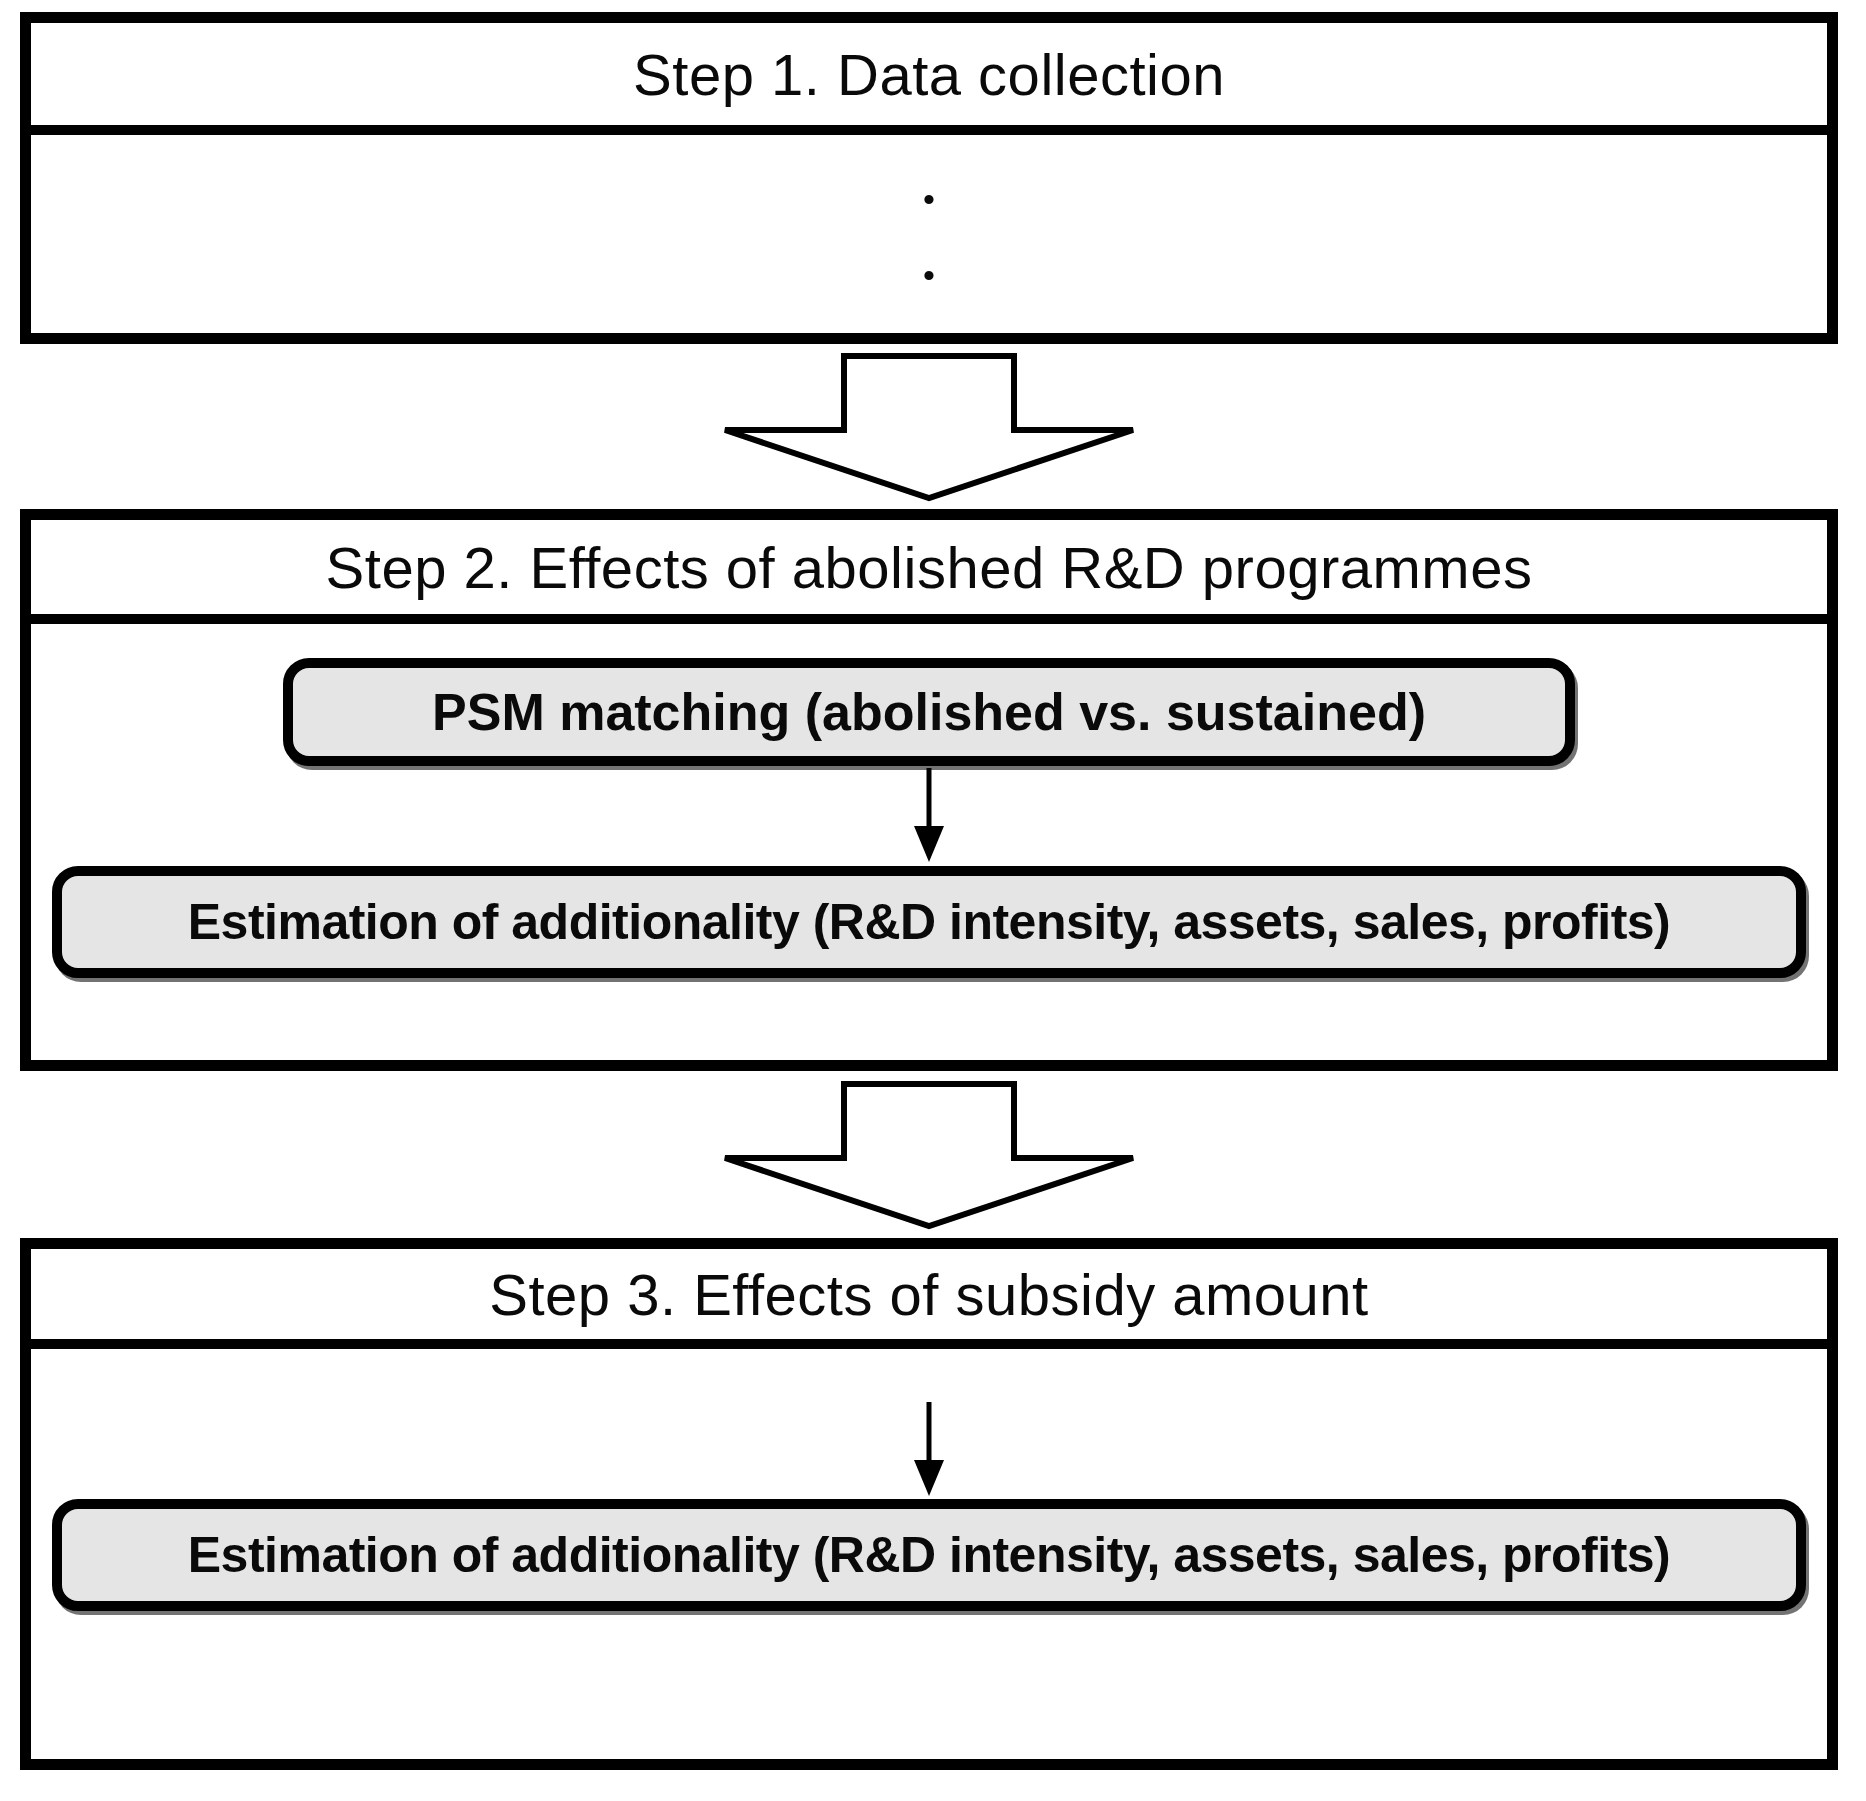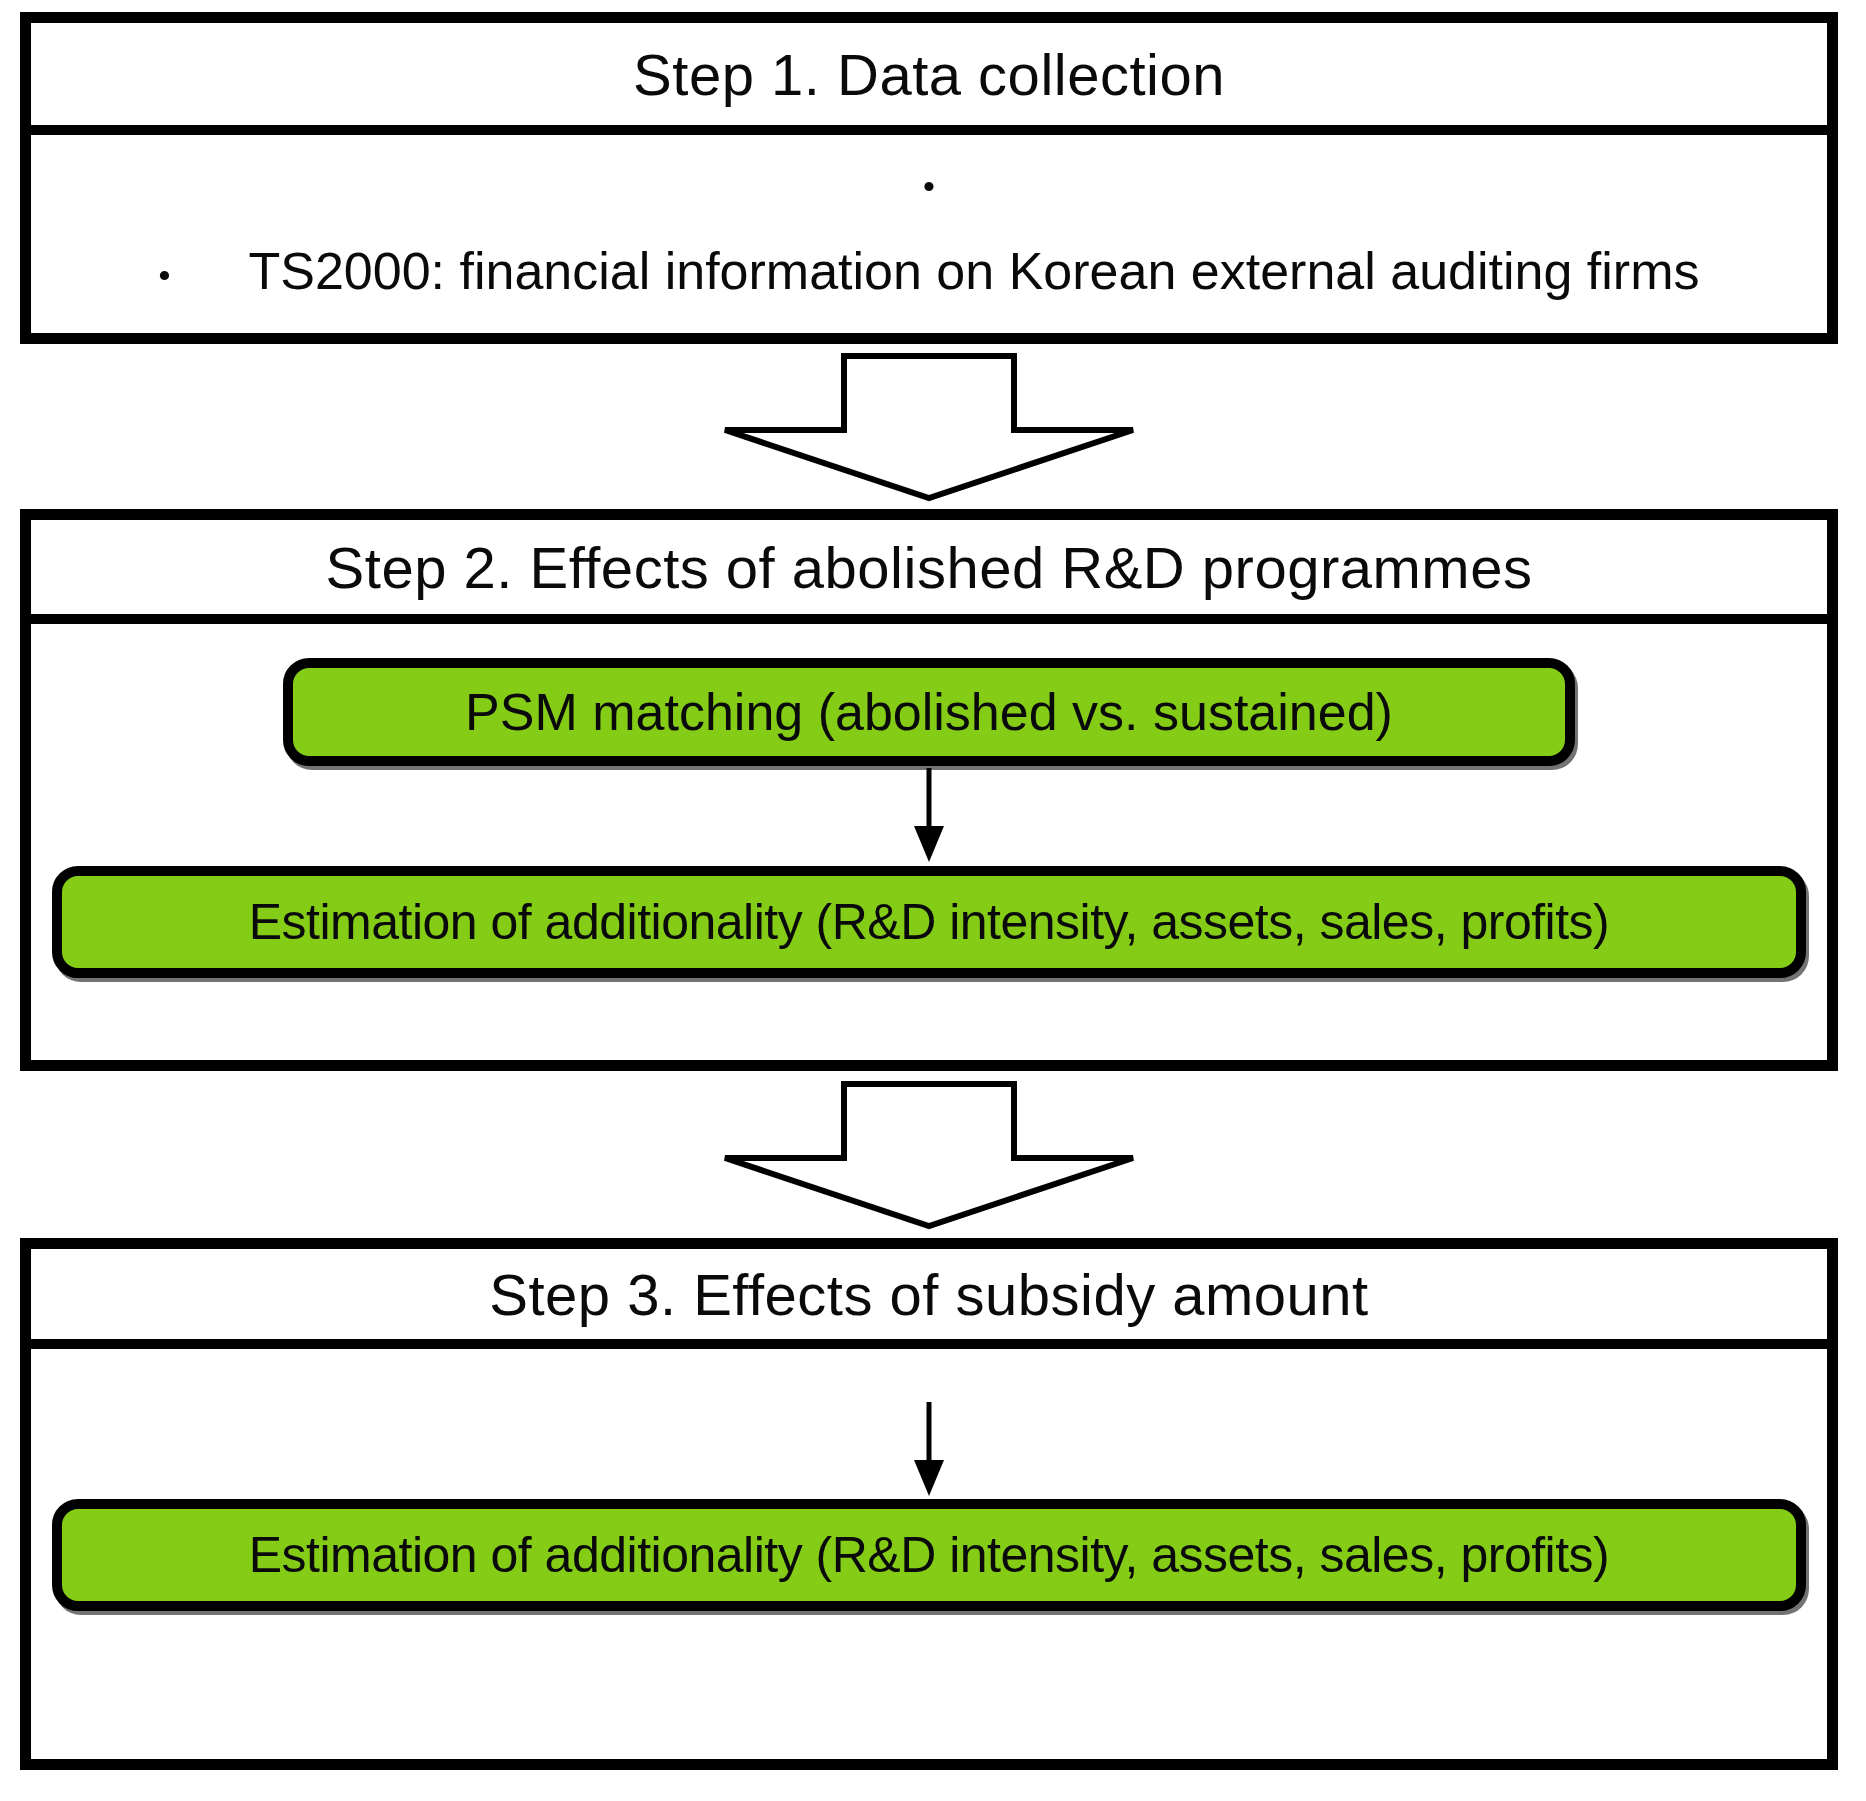--- a/index.html
+++ b/index.html
@@ -70,24 +70,25 @@
     padding-top: 34px;
   }
   .s3 .step-content { padding-top: 52px; }
   .pill {
     box-sizing: border-box;
     display: flex;
     align-items: center;
     justify-content: center;
     border: 10px solid #000000;
     border-radius: 26px;
-    background: #84cc16;
+    background: #e5e5e5;
     box-shadow: 3px 4px 0 rgba(0,0,0,0.55);
     font-size: 52px;
     white-space: nowrap;
+    font-weight: bold;
   }
   .pill.mid   { width: 1292px; height: 108px; }      
   .pill.wide  { width: 1754px; height: 112px; font-size: 50px; letter-spacing: -0.5px; }
   .pill.mid3  { width: 1620px; height: 108px; }      
   .gap-arrow {
     display: flex;
     align-items: center;
     justify-content: center;
   }
   .gap-arrow.g1 { height: 165px; }
@@ -107,21 +108,20 @@
 <div class="page">
 
   <section class="step-box s1">
     <div class="step-title">Step 1. Data collection</div>
     <div class="step1-content">
       <div class="bullet-line">
         <span class="bullet-dot">•</span>
       </div>
       <div class="bullet-line">
         <span class="bullet-dot">•</span>
-        <span class="bullet-text">TS2000: financial information on Korean external auditing firms</span>
       </div>
     </div>
   </section>
 
   <div class="gap-arrow g1">
     <svg width="420" height="150" viewBox="0 0 420 150">
       <polygon points="125,4 295,4 295,78 414,78 210,146 6,78 125,78" fill="#ffffff" stroke="#000000" stroke-width="6" stroke-linejoin="miter"></polygon>
     </svg>
   </div>
 

